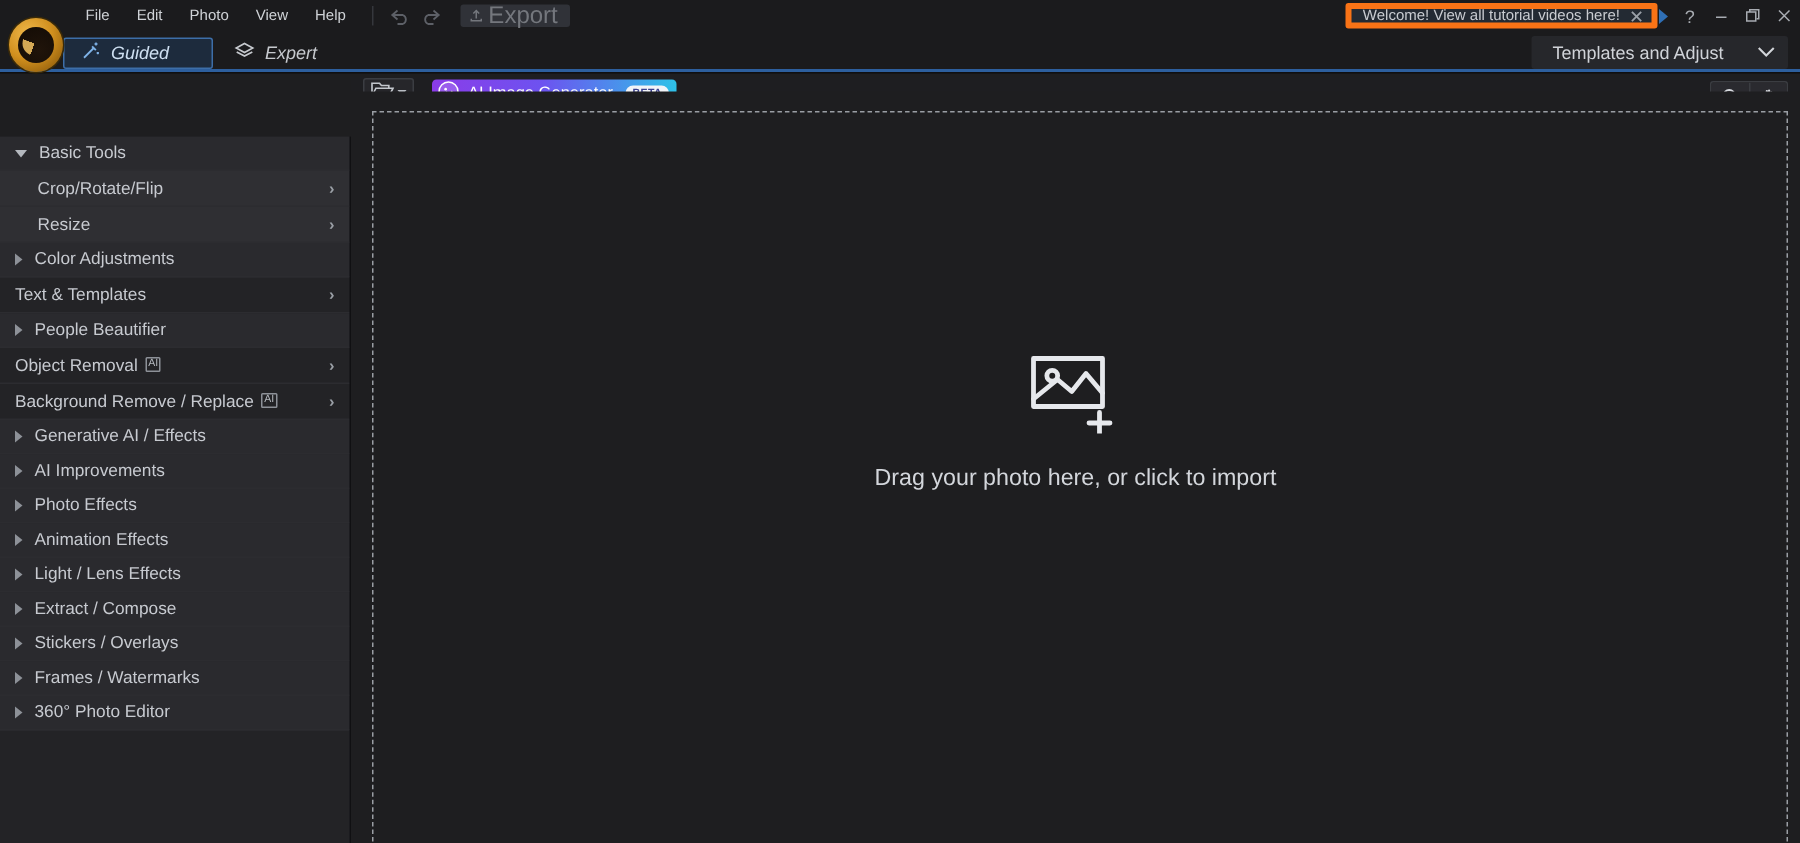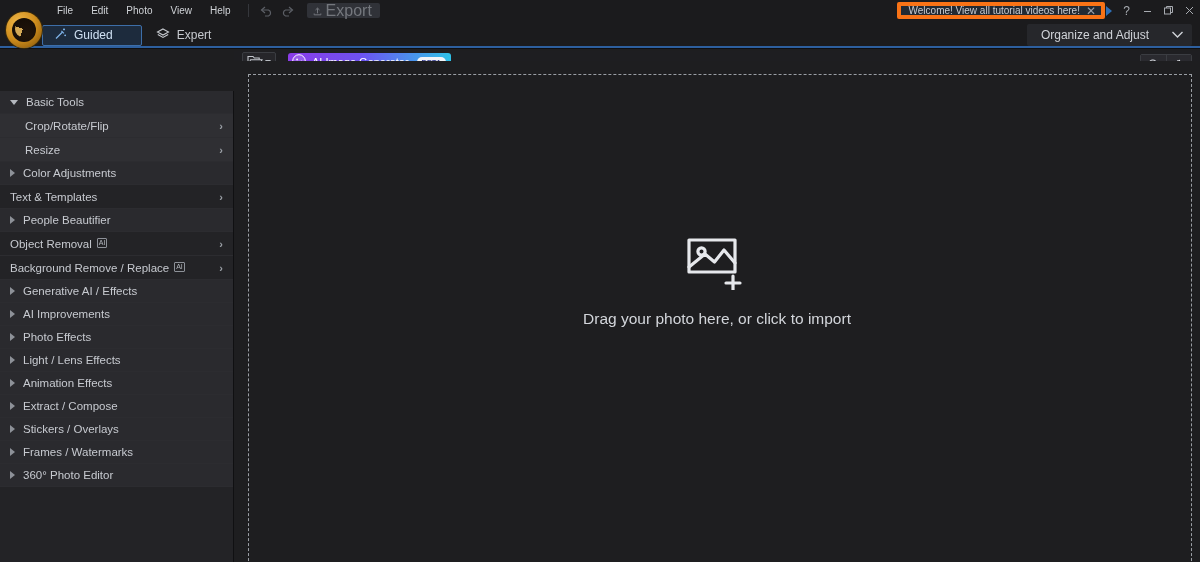--- a/index.html
+++ b/index.html
@@ -72,21 +72,21 @@
   }
 
   
   .modebar {
     position: absolute; top: 21px; left: 0; width: 1200px; height: 28px;
     background: #1b1b1d; border-bottom: 1px solid #0f0f11;
   }
   .modes { position: absolute; left: 42px; top: 0; display: flex; align-items: center; height: 28px; }
   .mode {
     display: flex; align-items: center; gap: 7px; height: 21px;
-    padding: 0 14px; font-size: 12px; color: #c6c9ce; cursor: default; border-radius: 2px;
+    padding: 0 14px; font-size: 12px; color: #c6c9ce; cursor: default; border-radius: 2px; font-style: italic;
   }
   .mode.active {
     border: 1px solid #3d6ea8; background: #1d2b3d; color: #cfe0f2; padding: 0 28px 0 10px;
   }
   .organize {
     position: absolute; right: 8px; top: 3px;
     display: flex; align-items: center; gap: 22px;
     background: #26272b; height: 22px; padding: 0 8px 0 14px; border-radius: 2px;
     color: #d0d3d8; font-size: 12px; cursor: default;
   }
@@ -261,21 +261,21 @@
         <span>
           <svg width="14" height="14" viewBox="0 0 14 14" fill="none" stroke="#c6c9ce" stroke-width="1.1">
             <path d="M7 2 L12.5 5 L7 8 L1.5 5 Z"></path>
               <path d="M1.8 7.6 L7 10.4 L12.2 7.6"></path>
           </svg>
         </span>
         <span>Expert</span>
       </div>
     </div>
     <div class="organize">
-      <span>Organize and Adjust</span>
+      <span>Templates and Adjust</span>
       <span>
         <svg width="13" height="9" viewBox="0 0 13 9" fill="none" stroke="#d0d3d8" stroke-width="1.4">
           <path d="M1.5 2 L6.5 7 L11.5 2"></path>
           </svg>
       </span>
     </div>
     <div class="modebar-underline"></div>
   </div>
 
   <div class="sidebar">
@@ -321,25 +321,25 @@
         <div class="sb-row group">
           <span class="tri"></span>
           <span>AI Improvements</span>
         </div>
         <div class="sb-row group">
           <span class="tri"></span>
           <span>Photo Effects</span>
         </div>
         <div class="sb-row group">
           <span class="tri"></span>
+          <span>Animation Effects</span>
+        </div>
+        <div class="sb-row group">
+          <span class="tri"></span>
           <span>Light / Lens Effects</span>
-        </div>
-        <div class="sb-row group">
-          <span class="tri"></span>
-          <span>Animation Effects</span>
         </div>
         <div class="sb-row group">
           <span class="tri"></span>
           <span>Extract / Compose</span>
         </div>
         <div class="sb-row group">
           <span class="tri"></span>
           <span>Stickers / Overlays</span>
         </div>
         <div class="sb-row group">

